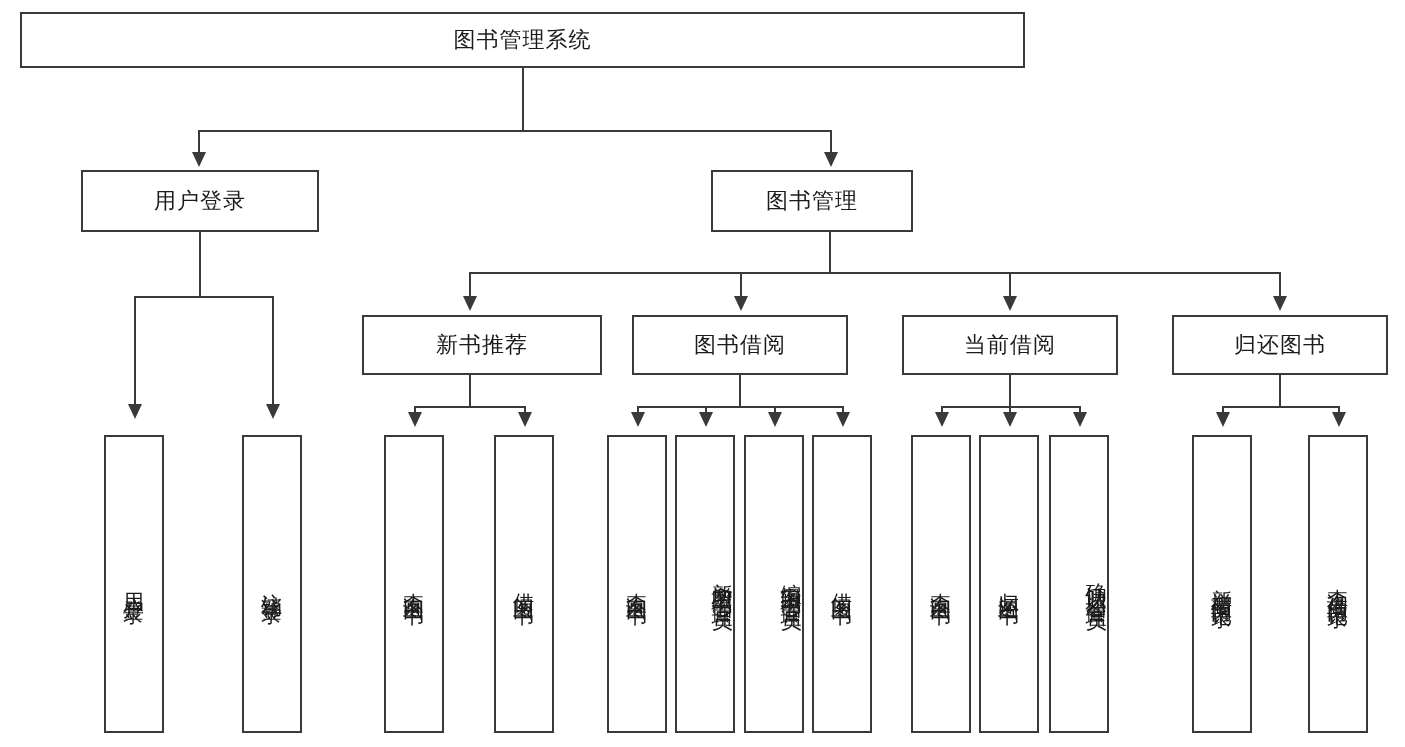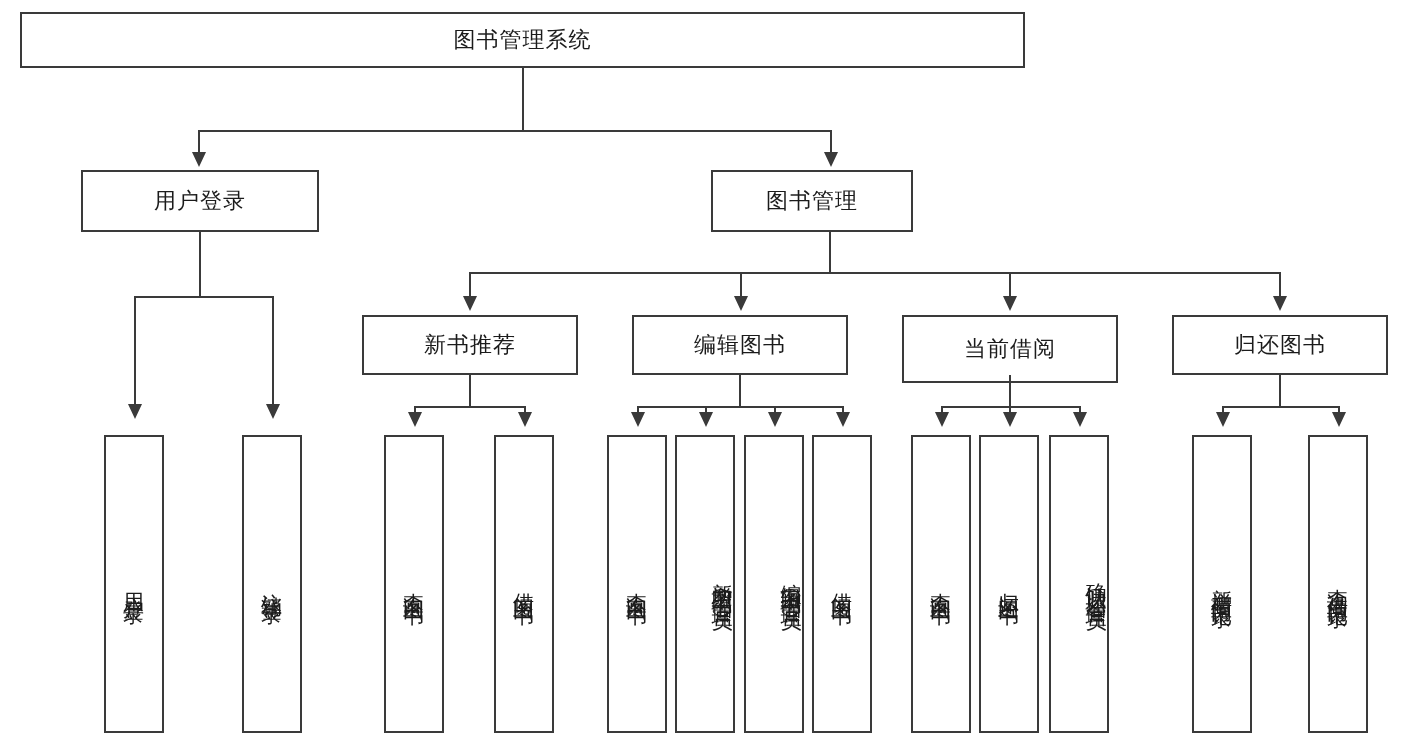--- a/index.html
+++ b/index.html
@@ -110,27 +110,27 @@
   <div class="ln hline" style="left:469px; top:272px; width:812px;"></div>
   <div class="ln vline" style="left:469px; top:272px; height:26px;"></div>
   <div class="arrow" style="left:463px; top:296px;"></div>
   <div class="ln vline" style="left:740px; top:272px; height:26px;"></div>
   <div class="arrow" style="left:734px; top:296px;"></div>
   <div class="ln vline" style="left:1009px; top:272px; height:26px;"></div>
   <div class="arrow" style="left:1003px; top:296px;"></div>
   <div class="ln vline" style="left:1279px; top:272px; height:26px;"></div>
   <div class="arrow" style="left:1273px; top:296px;"></div>
 
-  <div class="node h" style="left:362px; top:315px; width:216px; height:60px;">
+  <div class="node h" style="left:362px; top:315px; width:240px; height:60px;">
     <span>新书推荐</span>
   </div>
   <div class="node h" style="left:632px; top:315px; width:216px; height:60px;">
-    <span>编辑图书</span>
-  </div>
-  <div class="node h" style="left:902px; top:315px; width:216px; height:68px;">
+    <span>图书借阅</span>
+  </div>
+  <div class="node h" style="left:902px; top:315px; width:216px; height:60px;">
     <span>当前借阅</span>
   </div>
   <div class="node h" style="left:1172px; top:315px; width:216px; height:60px;">
     <span>归还图书</span>
   </div>
 
   <div class="ln vline" style="left:469px; top:375px; height:31px;"></div>
   <div class="ln hline" style="left:414px; top:406px; width:112px;"></div>
   <div class="ln vline" style="left:414px; top:406px; height:8px;"></div>
   <div class="arrow" style="left:408px; top:412px;"></div>

